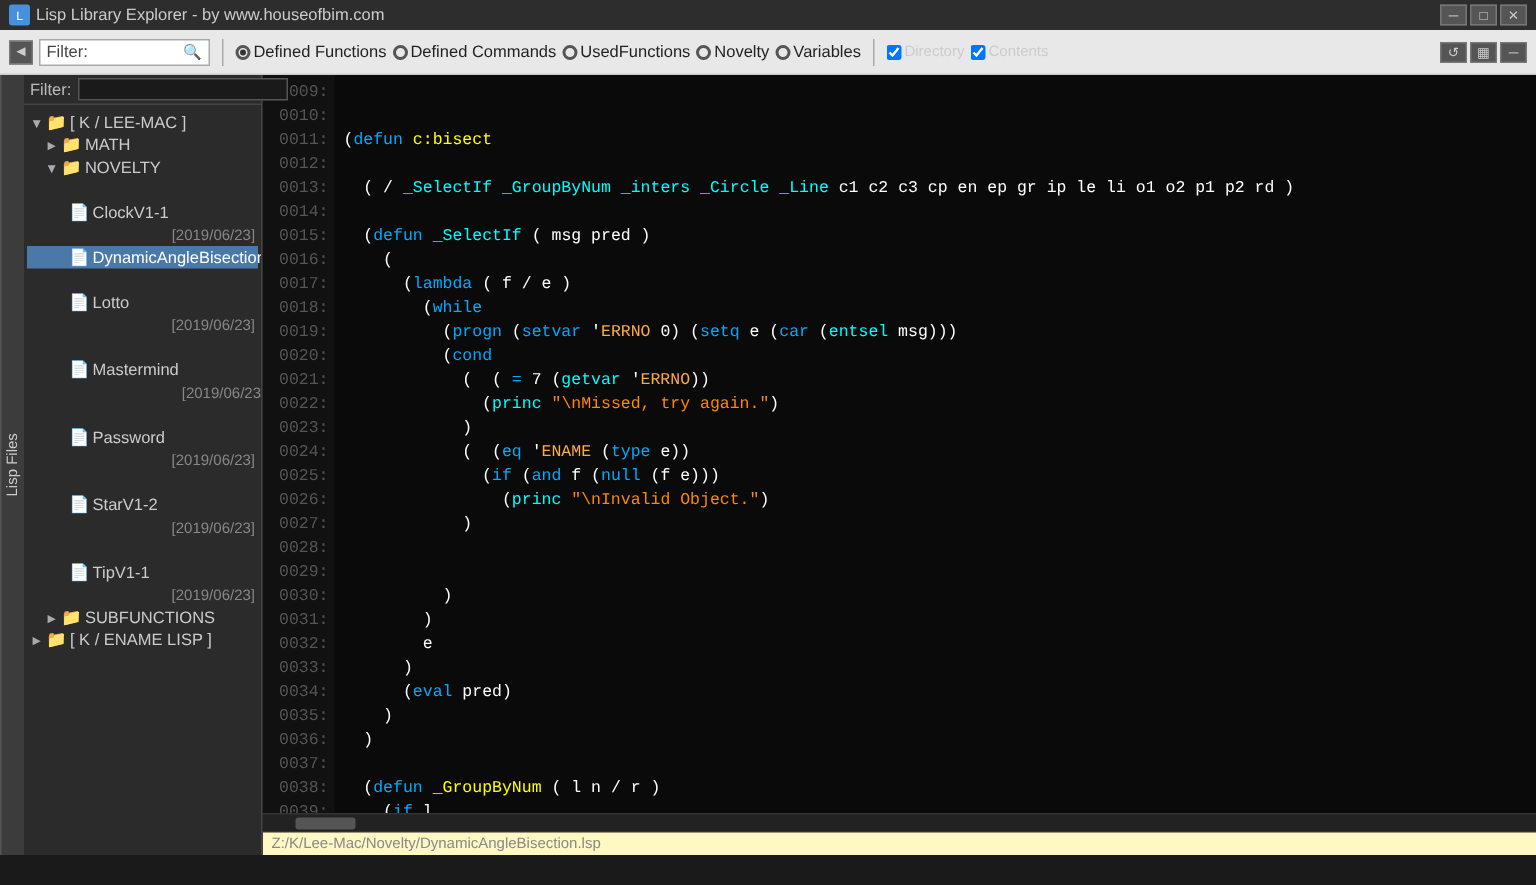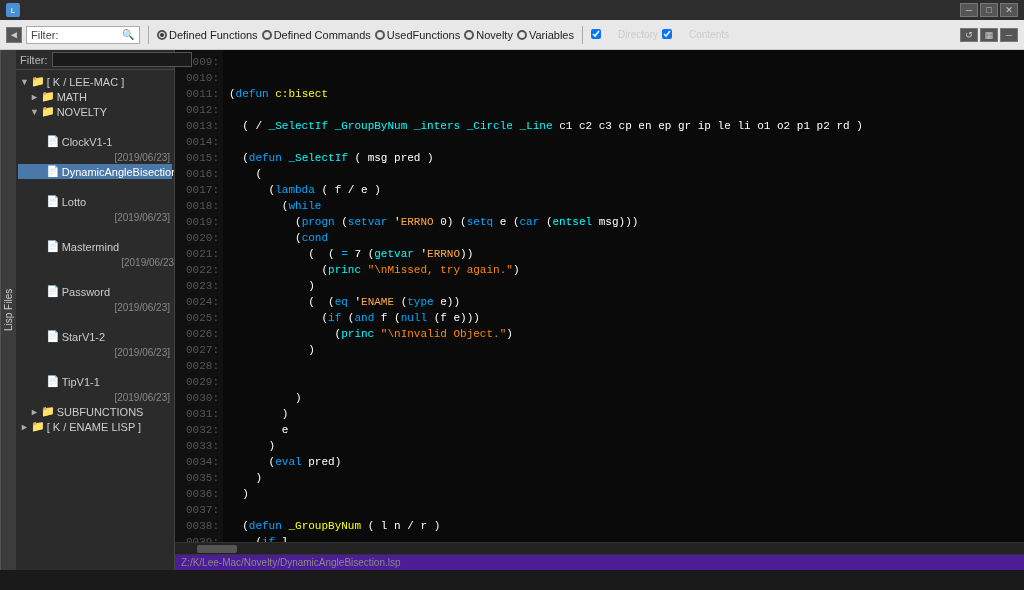--- a/index.html
+++ b/index.html
@@ -112,21 +112,21 @@
     }
     .nav-btn {
       width: 16px; height: 16px;
       background: #555;
       border: 1px solid #777;
       color: #ccc;
       font-size: 10px;
       display: flex; align-items: center; justify-content: center;
       cursor: pointer;
     }
-    .dir-check { display: flex; align-items: flex-start; gap: 17px; font-size: 10px; color: #ccc; }
+    .dir-check { display: flex; align-items: center; gap: 2px; font-size: 10px; color: #ccc; }
     .dir-check input[type=checkbox] { width: 10px; height: 10px; }
 
     .tree-item {
       font-family: Arial, sans-serif;
       font-size: 11px;
       color: #ccc;
       padding: 1px 2px;
       display: flex;
       align-items: center;
       gap: 2px;
@@ -173,21 +173,21 @@
     #code-scrollbar-h {
       height: 12px;
       background: #222;
       border-top: 1px solid #333;
       display: flex;
       align-items: center;
       padding: 0 2px;
     }
     #code-status {
       height: 16px;
-      background: #4c1d95;
+      background: #fef9c3;
       border-top: 1px solid #333;
       display: flex;
       align-items: center;
       padding: 0 6px;
       font-size: 10px;
       color: #888;
       font-family: Arial, sans-serif;
     }
     .scrollbar-thumb {
       height: 8px; width: 40px;
@@ -205,20 +205,21 @@
     .c-orange { color: #ffaa44; }
   </style>
 </head>
 <body>
 
 <div id="title-bar">
   <div id="title-bar-left">
     <div class="title-icon">
         <span>L</span>
       </div>
+    <span>Lisp Library Explorer - by www.houseofbim.com</span>
   </div>
   <div id="title-bar-right">
     <div class="title-btn">─</div>
     <div class="title-btn">□</div>
     <div class="title-btn">✕</div>
   </div>
 </div>
 
 <div id="toolbar">
   <div class="nav-btn">◄</div>

